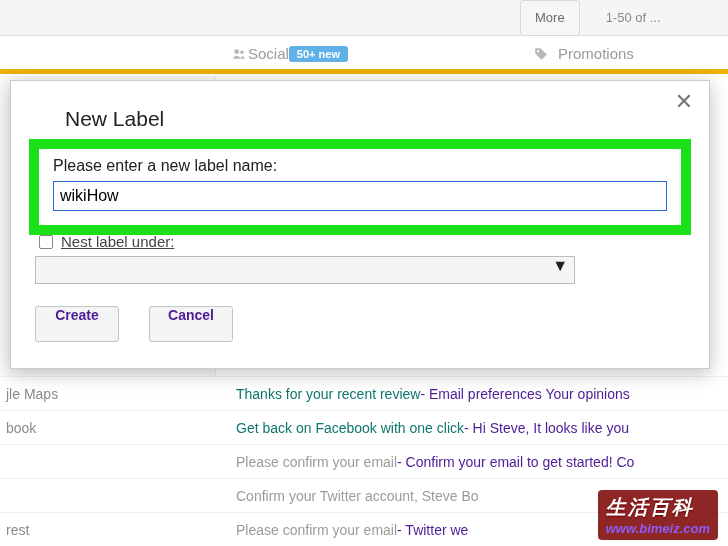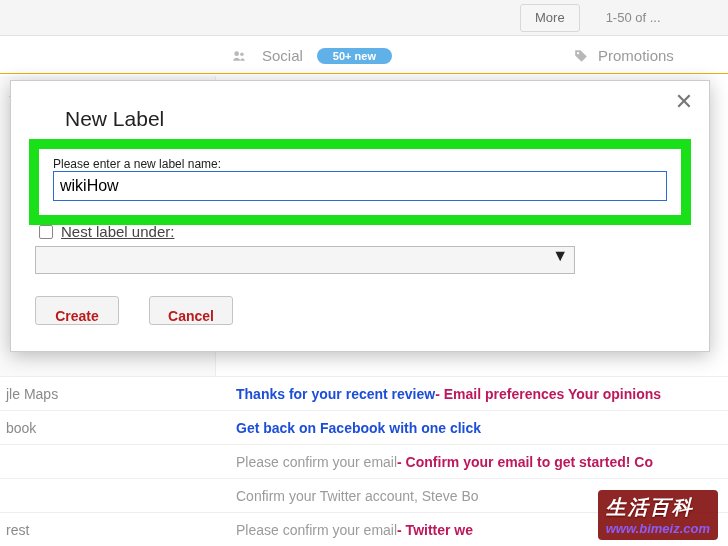--- a/index.html
+++ b/index.html
@@ -13,86 +13,86 @@
     position: relative;
     color: #222;
   }
   
   .bg { position: absolute; inset: 0; filter: blur(0.3px); }
   .bg .topbar {
     height: 36px; background: #f5f5f5; border-bottom: 1px solid #e2e2e2;
     display: flex; align-items: center; padding: 0 10px; gap: 8px;
   }
   .bg .more-btn {
-    margin-left: 510px; height: 28px; padding: 0 14px;
+    margin-left: 510px; height: 36px; padding: 0 14px;
     border: 1px solid #d8d8d8; border-radius: 3px; background: #f6f6f6;
     color: #6b6b6b; font-size: 13px; display:flex; align-items:center;
   }
   .bg .counter { margin-left: 18px; color:#8a8a8a; font-size:13px; }
   .bg .tabs {
     position:absolute; top:38px; left:0; right:0; height:36px;
-    border-bottom:1px solid #eab308; display:flex; align-items:center;
-    padding-left:230px; gap:14px; color:#9b9b9b; font-size:15px;
+    border-bottom:5px solid #eab308; display:flex; align-items:center;
+    padding-left:230px; gap:0; color:#9b9b9b; font-size:15px;
   }
   .tabs .ico { width:18px; height:14px; fill:#b8b8b8; }
   .tabs .badge {
     background:#5fb1e8; color:#fff; font-size:11px; font-weight:bold;
-    padding:2px 16px; border-radius:8px;
+    padding:2px 8px; border-radius:3px;
   }
-  .tabs .promo { position:absolute; left:572px; display:flex; align-items:center; gap:8px; color:#9b9b9b; }
+  .tabs .promo { position:absolute; left:532px; display:flex; align-items:center; gap:8px; color:#9b9b9b; }
   .bg .sidebar {
     position:absolute; left:0; top:76px; width:216px; height:300px;
     background:#fafafa; border-right:1px solid #eee;
   }
   .bg .sidebar .lbl { padding:6px 10px; font-size:13px; color:#7a7a7a; }
   
   .emails { position:absolute; left:0; right:0; top:376px; }
   .email-row {
     display:flex; align-items:center; height:34px; font-size:14px;
     border-top:1px solid #eee; padding-left:6px; color:#888;
   }
   .email-row .sender { width:230px; color:#8a8a8a; }
-  .email-row .subject { color:#1d4ed8; font-weight:bold; }
-  .email-row .snippet { color:#be185d; font-weight:bold;text-align:center; }
+  .email-row .subject { color:#0f766e; font-weight:normal; }
+  .email-row .snippet { color:#4c1d95; font-weight:normal;text-align:center; }
   .email-row .subject.read { color:#9b9b9b; font-weight:normal; }
   
   .modal-overlay { position:absolute; inset:0; display:flex; }
   .modal {
     position:absolute; left:10px; top:80px; width:700px;
     background:#fff; border:1px solid #ccc; box-shadow:0 4px 18px rgba(0,0,0,0.25);
     padding: 26px 24px 26px 24px;
   }
   .modal .close {
     position:absolute; right:14px; top:10px; width:22px; height:22px;
     color:#777; font-size:22px; line-height:22px; text-align:center; cursor:pointer;
   }
   .modal-title { font-size:21px; color:#222; margin: 0 0 8px 30px; }
   
   .hl {
     margin: 8px -6px 0 -6px;
     border: 10px solid #19e019;
     padding: 8px 14px 14px 14px;
   }
-  .hl-label { font-size:12px; color:#222; }
+  .hl-label { font-size:16px; color:#222; margin-bottom:6px; }
   .hl-input {
     width:100%; height:30px; border:1px solid #2a6bd6;
     padding:4px 6px; font-size:16px; outline:none;
   }
   
   .nest-row { display:flex; align-items:center; gap:8px; margin: -2px 0 6px 4px; color:#444; font-size:15px;text-decoration:underline; }
   .nest-check { width:14px; height:14px; border:1px solid #888; border-radius:2px; display:inline-block; }
   .nest-select {
     width: 540px; height:28px; border:1px solid #bbb; background:#f5f5f5;
     text-align:right; padding:0 6px;
   }
   .modal-buttons { display:flex; gap:30px; margin-top:22px; }
   .btn {
-    min-width:84px; height:29px; border:1px solid #c4c4c4; border-radius:3px;
-    background:#f4f4f4; color:#b91c1c; font-weight:bold; font-size:14px;
-    display:flex; align-items:flex-end; justify-content:center; cursor:pointer;
+    min-width:84px; height:36px; border:1px solid #c4c4c4; border-radius:3px;
+    background:#f4f4f4; color:#4c1d95; font-weight:bold; font-size:14px;
+    display:flex; align-items:flex-start; justify-content:center; cursor:pointer;
   }
   
   .watermark {
     position:absolute; right:10px; bottom:6px; text-align:left;
     color:#fff; background:rgba(122,0,0,0.85); padding:4px 8px; border-radius:4px;font-style:italic;
   }
   .wm-top { font-size:20px; font-weight:bold; letter-spacing:2px; color:#fff; text-shadow:0 1px 2px #600; }
   .wm-url { font-size:13px; color:#8b5cf6; font-weight:bold; }
 </style>
 </head>
@@ -129,20 +129,21 @@
 
 <div class="emails">
   <div class="email-row">
     <span class="sender">jle Maps</span>
     <span class="subject">Thanks for your recent review</span>
     <span class="snippet"> - Email preferences Your opinions</span>
   </div>
   <div class="email-row">
     <span class="sender">book</span>
     <span class="subject">Get back on Facebook with one click</span>
+    <span class="snippet"> - Hi Steve, It looks like you</span>
   </div>
   <div class="email-row">
     <span class="sender"></span>
     <span class="subject read">Please confirm your email</span>
     <span class="snippet"> - Confirm your email to get started! Co</span>
   </div>
   <div class="email-row">
     <span class="sender"></span>
     <span class="subject read">Confirm your Twitter account, Steve Bo</span>
   </div>

